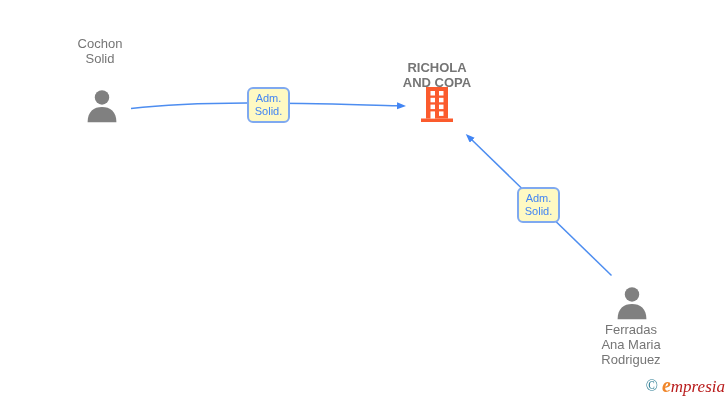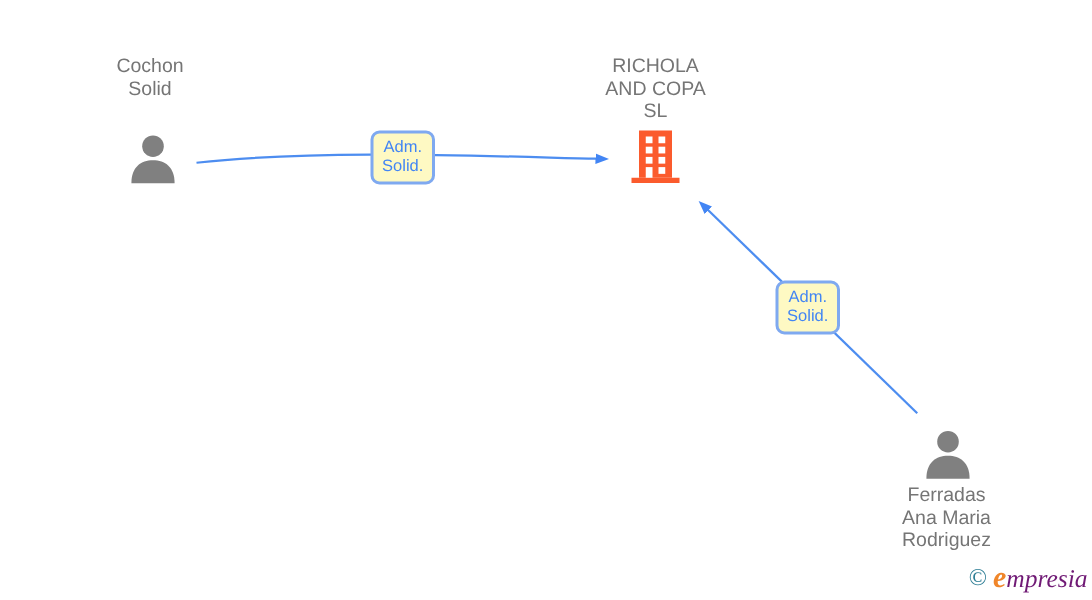--- a/index.html
+++ b/index.html
@@ -20,21 +20,21 @@
   .node { position: absolute; }
   .node-label {
     position: absolute;
     width: 140px;
     text-align: center;
     font-size: 13px;
     line-height: 15px;
     color: #757575;
     cursor: pointer;
   }
-  .node-label.bold { font-weight: normal; }
+  .node-label.bold { font-weight: bold; margin-top: 24px; }
   .node-label span { display: block; }
   .node-icon {
     position: absolute;
     display: block;
     cursor: pointer;
   }
   .edge-label-box {
     position: absolute;
     width: 43px;
     height: 36px;
@@ -66,21 +66,21 @@
     font-size: 16px;
     margin-right: 4px;
     vertical-align: 1px;
   }
   .brand-logo .brand-initial {
     color: #F0862A;
     font-size: 20px;
     font-weight: bold;
   }
   .brand-logo .brand-rest {
-    color: #701a75;
+    color: #b91c1c;
     font-size: 17px;
   }
 </style>
 </head>
 <body>
 
 <div class="canvas">
 
   <svg class="edges-layer" viewBox="0 0 728 400" xmlns="http://www.w3.org/2000/svg">
     <defs>

